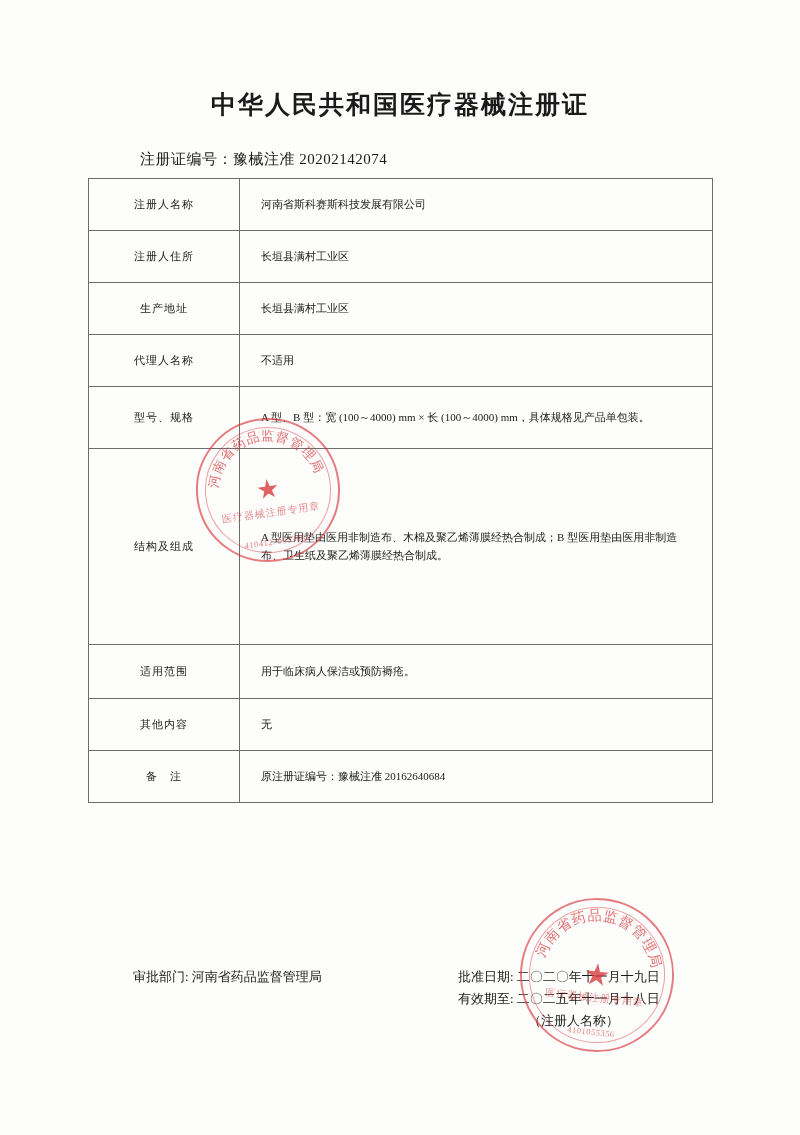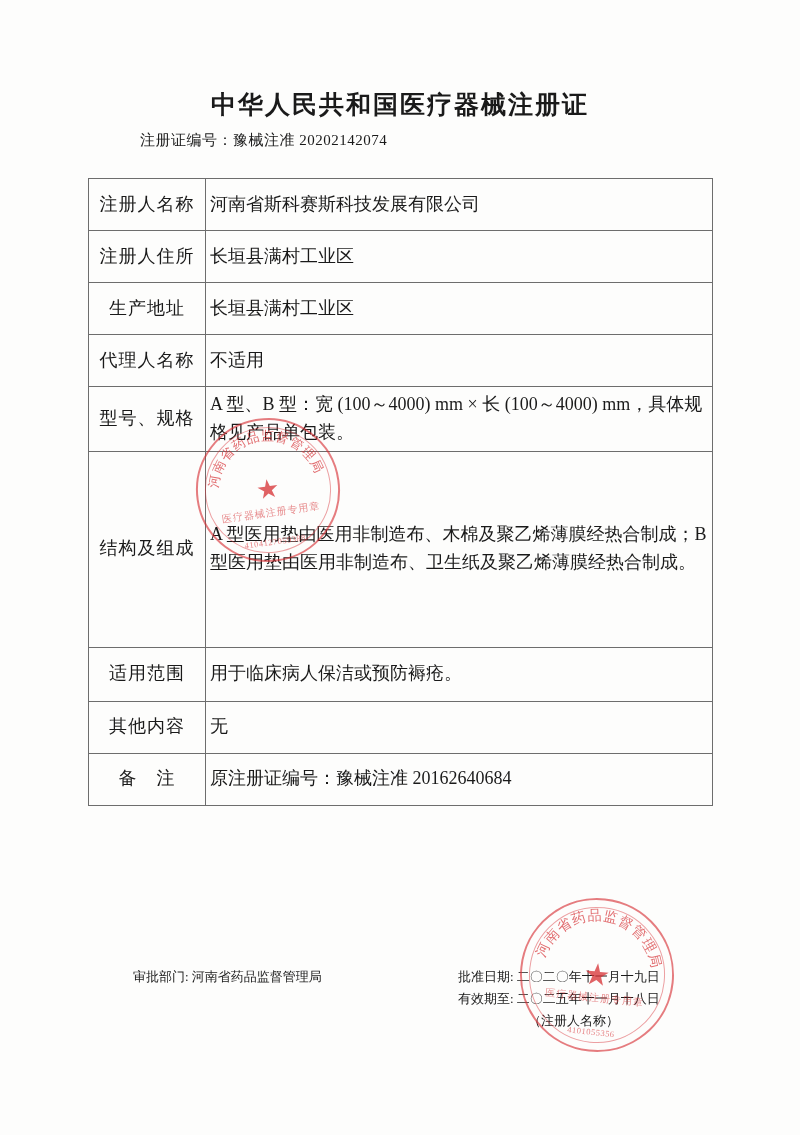--- a/index.html
+++ b/index.html
@@ -26,38 +26,38 @@
     left: 0;
     width: 100%;
     text-align: center;
     font-size: 25px;
     font-weight: bold;
     letter-spacing: 2px;
     font-family: "Liberation Serif", "DejaVu Serif", serif;
   }
   .cert-number {
     position: absolute;
-    top: 131px;
+    top: 150px;
     left: 140px;
     font-size: 15px;
     letter-spacing: 0.5px;
   }
   table.cert {
     position: absolute;
     top: 178px;
     left: 88px;
     width: 625px;
     border-collapse: collapse;
     table-layout: fixed;
   }
   table.cert td {
     border: 1px solid #6d6d6d;
-    font-size: 18px;
+    font-size: 11px;
     vertical-align: middle;
-    padding: 4px 4px;
+    padding: 4px 21px;
     line-height: 1.55;
   }
   td.label {
     width: 108px;
     text-align: center;
     letter-spacing: 1px;
     white-space: nowrap;
   }
   td.value {
     padding-left: 10px;

